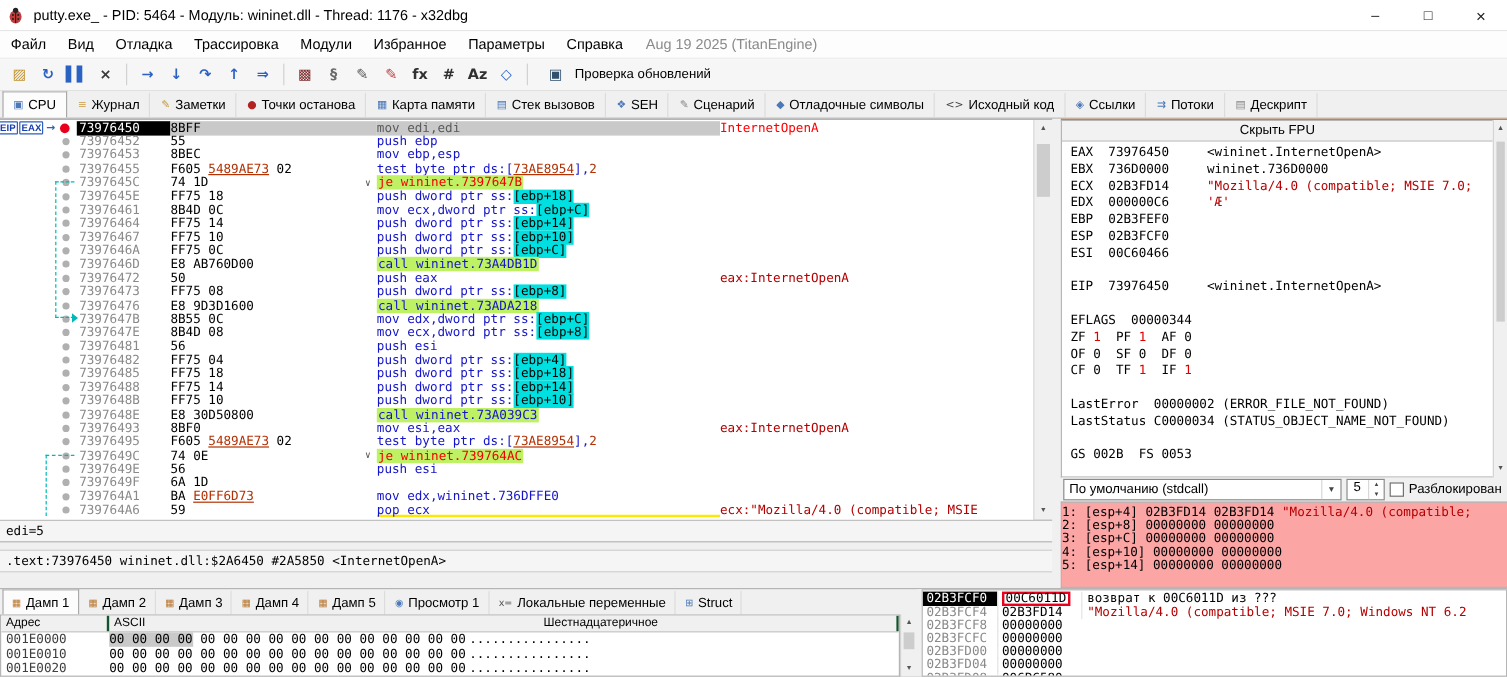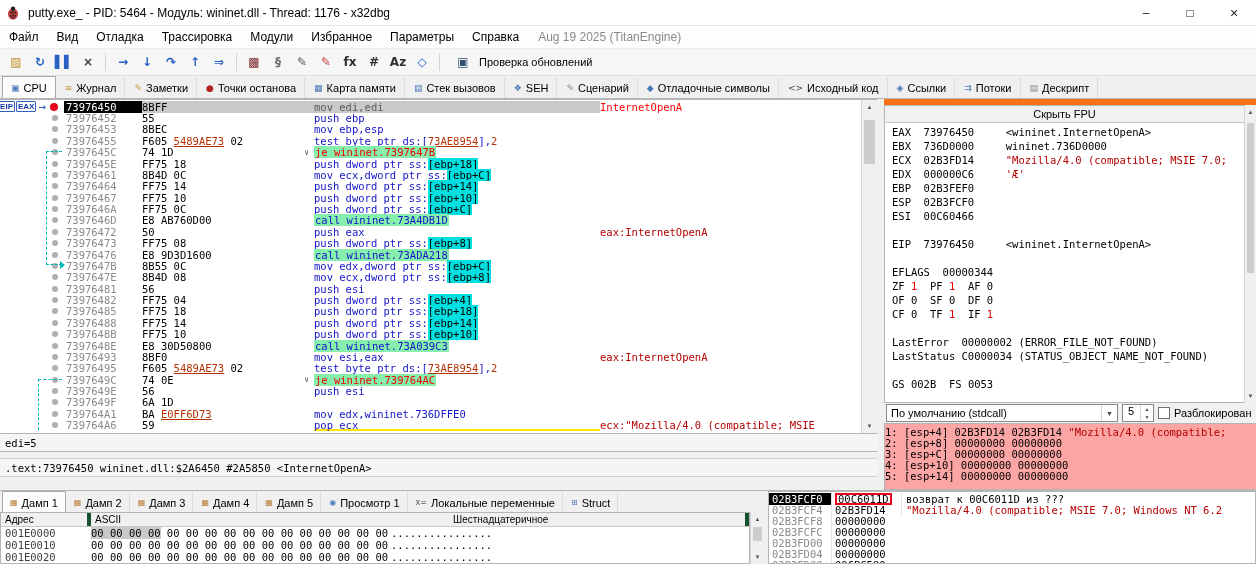--- a/index.html
+++ b/index.html
@@ -30,37 +30,37 @@
   .tab{height:21px;display:flex;align-items:center;padding:0 8px;font-size:11px;white-space:nowrap;border:1px solid transparent;border-right:1px solid #dcdcdc;border-bottom:none}
   .tab.active{background:#fcfcfc;border:1px solid #a8a8a8;border-bottom:none;height:23px;margin-bottom:-1px}
   .ticon{margin-right:4px;font-size:9px;font-family:"DejaVu Sans",sans-serif}
 
   
   #main{display:flex;height:391px}
   #left{width:877px;display:flex;flex-direction:column}
   #disasmwrap{height:334px;display:flex;border-top:1px solid #b5b5b5}
   #disasm{flex:1;background:#fff;position:relative;overflow:hidden;padding-top:1px}
   #splitter{width:7px;background:#f0f0f0}
-  #right{width:372px;display:flex;flex-direction:column;border-top:6px solid #f97316}
+  #right{width:372px;display:flex;flex-direction:column;border-top:1px solid #f97316}
 
   
   .drow{display:flex;height:11.38px;font:10.5px "DejaVu Sans Mono",monospace;align-items:center;white-space:pre}
   .gut{width:64px;display:flex;align-items:center;justify-content:flex-end;padding-right:6px;flex:none}
   .addr{width:78px;color:#8a8a8a;flex:none;padding-left:2px}
   .bytes{width:172px;flex:none;display:flex;align-items:center}
   .ins{width:286px;flex:none}
   .cmt{flex:1;overflow:hidden}
   .sel .addr{background:#000;color:#fff}
   .sel .bytes,.sel .ins{background:#c9c9c9}
   .dot{width:6px;height:6px;border-radius:50%;background:#b0b0b0;flex:none;margin-left:3px}
   .dot.bp{width:8px;height:8px;background:#e8001c}
   .eiplbl{border:1px solid #2f5fbf;color:#1a3fae;background:#fff;font:bold 8px "Liberation Sans",sans-serif;padding:0 1px;margin-right:1px;border-radius:1px}
   .eiparrow{color:#2f5fbf;font:bold 9px "DejaVu Sans",sans-serif;margin:0 1px}
   .jmark{margin-left:auto;margin-right:5px;color:#555;font-size:8px}
-  .ylw{background:#86efac;padding:0 1px}
+  .ylw{background:#bef264;padding:0 1px}
   .uline{box-shadow:inset 0 -2px 0 #ffe800}
   .jline{position:absolute;border-left:1px dashed #00b8b8}
   #jline1{left:46px;top:51px;width:16px;height:114px;border-top:1px dashed #00b8b8;border-bottom:1px dashed #00b8b8}
   #jarrow1{position:absolute;left:60px;top:161px;width:0;height:0;border:4px solid transparent;border-left:5px solid #00b8b8}
   #jline2{left:38px;top:279px;width:24px;height:51px;border-top:1px dashed #00b8b8}
 
   
   .sg.p,.sg.k,.sg.v{color:#000}
   .sg.b{color:#1414c8}
   .sg.cb{color:#1414c8}
@@ -113,21 +113,21 @@
   
   #bottom{height:74px;display:flex;border-top:1px solid #b5b5b5;background:#f0f0f0}
   #dumppane{width:764px;display:flex;flex-direction:column}
   #dtabs{height:22px;display:flex;align-items:flex-end;padding-left:2px;overflow:hidden}
   .dtab{height:20px;display:flex;align-items:center;padding:0 7px;font-size:11px;white-space:nowrap;border:1px solid transparent;border-right:1px solid #dcdcdc;border-bottom:none}
   .dtab.active{background:#fcfcfc;border:1px solid #a8a8a8;border-bottom:none;height:22px;margin-bottom:-1px}
   .dtab .ticon{font-size:8px}
   #dumpbody{flex:1;display:flex}
   #dumptable{flex:1;background:#fff;border:1px solid #b5b5b5;overflow:hidden}
   #dumphead{display:flex;height:14px;background:#f0f0f0;font-size:10px;border-bottom:1px solid #c8c8c8;align-items:center}
-  .dh{padding-left:4px;border-right:4px solid #14532d;height:100%;display:flex;align-items:center}
+  .dh{padding-left:4px;border-right:2px solid #14532d;height:100%;display:flex;align-items:center}
   .dh0{width:90px}.dh1{width:300px}.dh2{flex:1;border-right:none}
   .dumprow{display:flex;height:12px;font:10.5px "DejaVu Sans Mono",monospace;white-space:pre;align-items:center}
   .daddr{width:90px;padding-left:4px;color:#404040}
   .dhex{width:300px}
   .dascii{flex:1}
   #bsplit{width:4px;background:#f0f0f0}
   #stackpane{flex:1;background:#fff;border:1px solid #b5b5b5;overflow:hidden;padding-top:1px}
   .srow{display:flex;height:11px;font:10.5px "DejaVu Sans Mono",monospace;white-space:pre;align-items:center}
   .saddr{width:62px;color:#8a8a8a;padding-left:3px;flex:none}
   .saddr.sp{background:#000;color:#fff}

